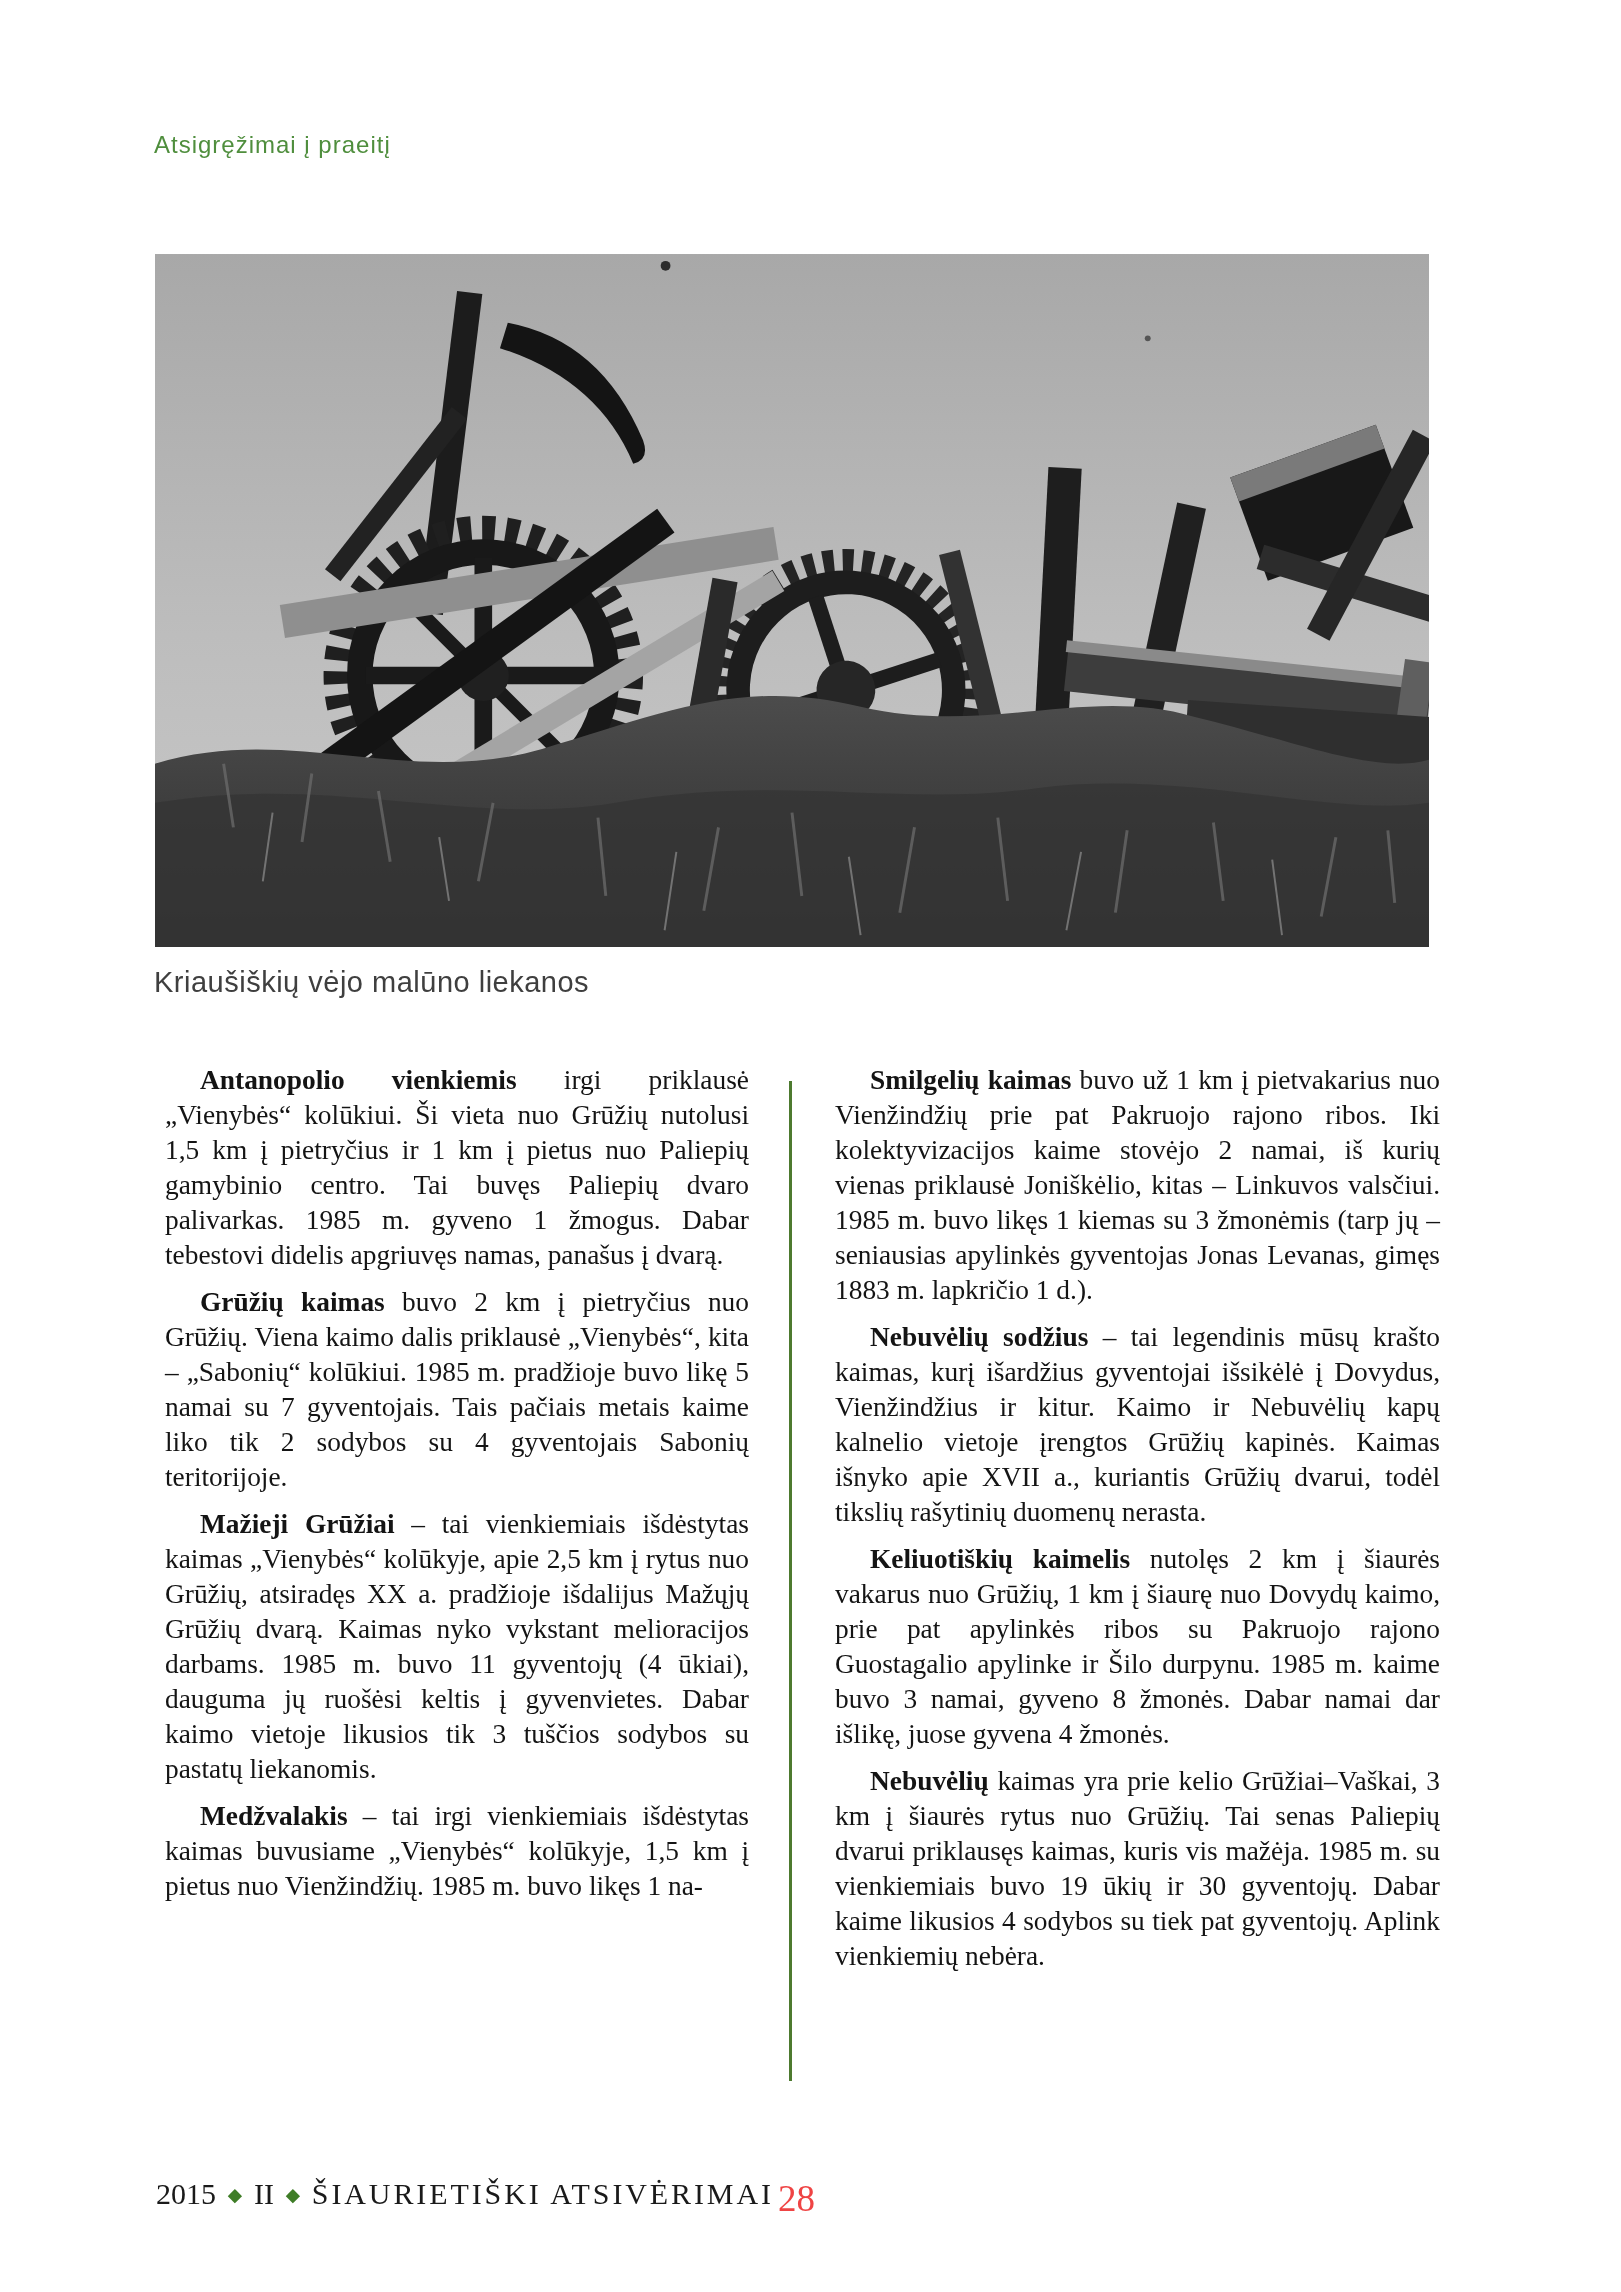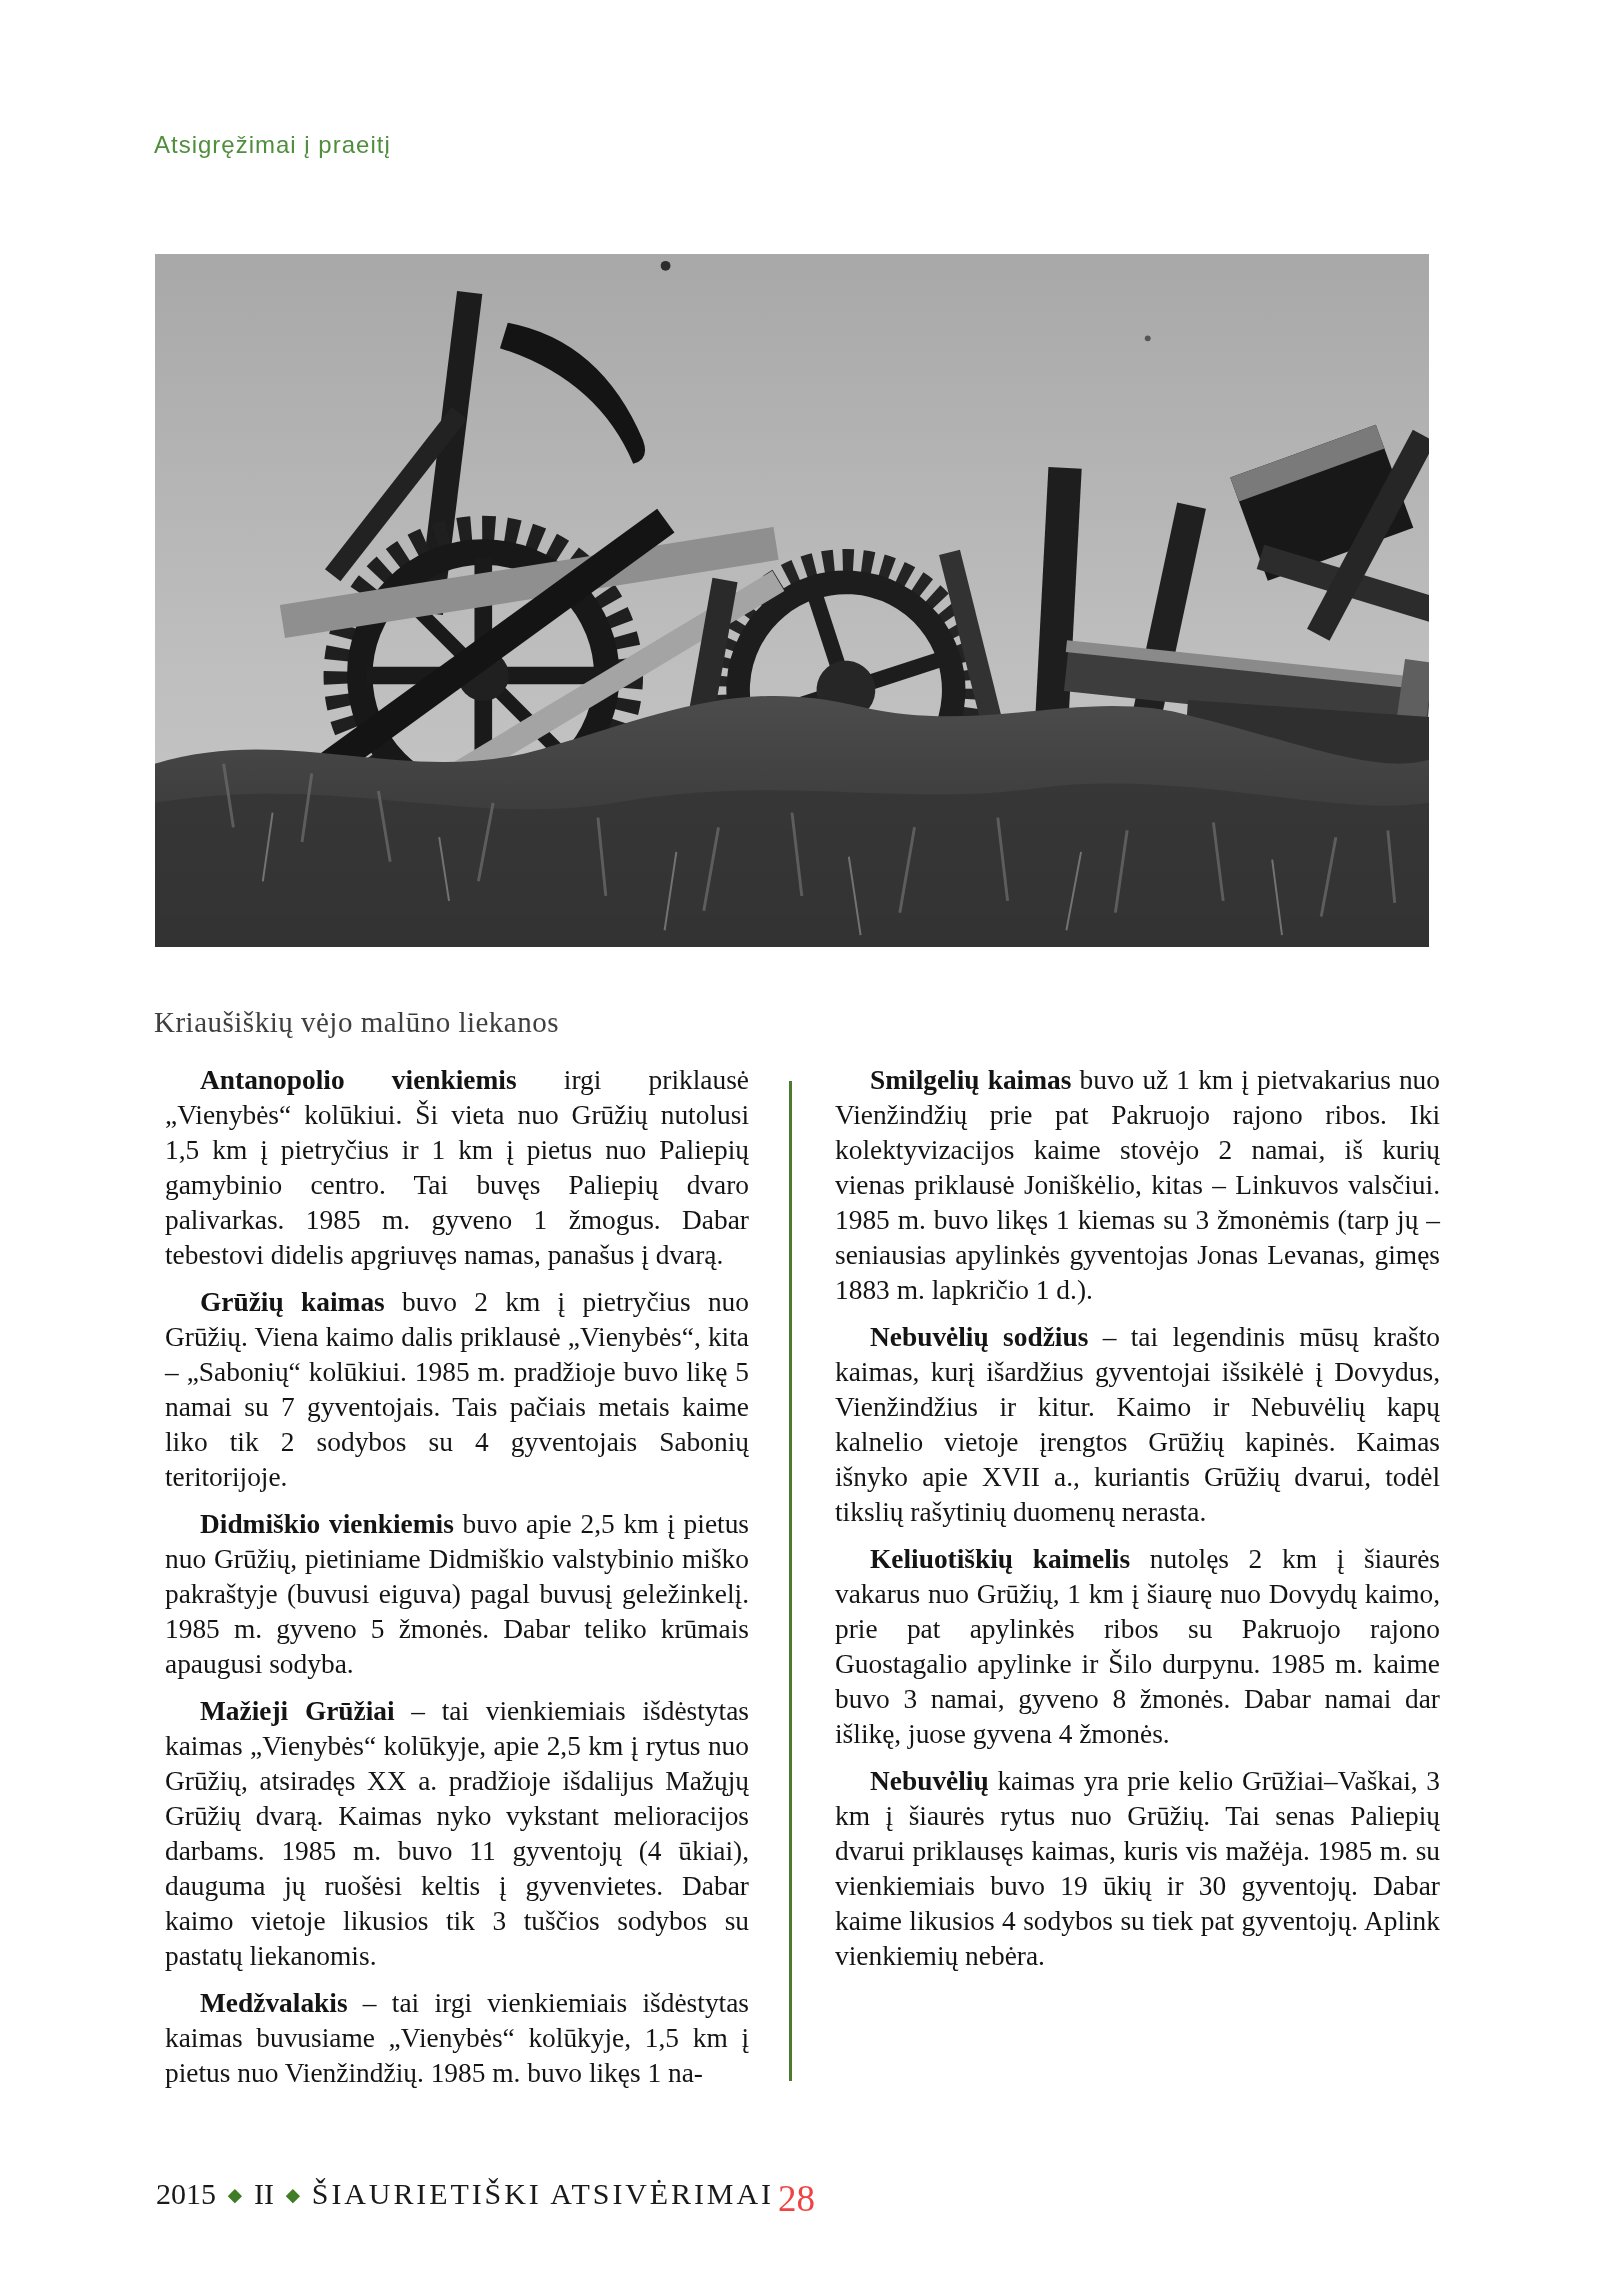--- a/index.html
+++ b/index.html
@@ -12,22 +12,22 @@
     font-family:"Liberation Sans", sans-serif;
     font-size:24px;color:#4f8e3d;letter-spacing:1px;font-weight:400;
   }
   .photo-frame{
     position:absolute;left:155px;top:254px;width:1274px;height:693px;
     overflow:hidden;background:#b9b9b9;
   }
   .photo-frame svg{display:block;}
   .photo-caption{
     position:absolute;left:154px;top:966px;
-    font-family:Liberation Serif, serif;
-    font-size:29px;color:#3f3f3f;letter-spacing:0.5px;margin-top:40px;
+    font-family:Liberation Sans, sans-serif;
+    font-size:29px;color:#3f3f3f;letter-spacing:0.5px;
   }
   .article{
     position:absolute;left:153px;top:1051px;width:1299px;
     display:flex;justify-content:space-between;
   }
   .col{width:608px;}
   .col.right{width:629px;}
   .body-para{
     margin:12px;font-size:27.4px;line-height:35px;color:#141414;
     text-align:justify;text-indent:35px;hyphens:auto;
@@ -145,21 +145,20 @@
     </g>
   </svg>
 </div>
 
 <div class="photo-caption">Kriaušiškių vėjo malūno liekanos</div>
 
 <div class="article">
   <div class="col left" id="col-left">
       <p class="body-para"><b>Antanopolio vienkiemis</b> irgi priklausė „Vienybės“ kolūkiui. Ši vieta nuo Grūžių nutolusi 1,5 km į pietryčius ir 1 km į pietus nuo Paliepių gamybinio centro. Tai buvęs Paliepių dvaro palivarkas. 1985 m. gyveno 1 žmogus. Dabar tebestovi didelis apgriuvęs namas, panašus į dvarą.</p>
       <p class="body-para"><b>Grūžių kaimas</b> buvo 2 km į pietryčius nuo Grūžių. Viena kaimo dalis priklausė „Vienybės“, kita – „Sabonių“ kolūkiui. 1985 m. pradžioje buvo likę 5 namai su 7 gyventojais. Tais pačiais metais kaime liko tik 2 sodybos su 4 gyventojais Sabonių teritorijoje.</p>
-      <p class="body-para"><b>Didmiškio vienkiemis</b> buvo apie 2,5 km į pietus nuo Grūžių, pietiniame Didmiškio valstybinio miško pakraštyje (buvusi eiguva) pagal buvusį geležinkelį. 1985 m. gyveno 5 žmonės. Dabar teliko krūmais apaugusi sodyba.</p>
       <p class="body-para"><b>Mažieji Grūžiai</b> – tai vienkiemiais išdėstytas kaimas „Vienybės“ kolūkyje, apie 2,5 km į rytus nuo Grūžių, atsiradęs XX a. pradžioje išdalijus Mažųjų Grūžių dvarą. Kaimas nyko vykstant melioracijos darbams. 1985 m. buvo 11 gyventojų (4 ūkiai), dauguma jų ruošėsi keltis į gyvenvietes. Dabar kaimo vietoje likusios tik 3 tuščios sodybos su pastatų liekanomis.</p>
       <p class="body-para"><b>Medžvalakis</b> – tai irgi vienkiemiais išdėstytas kaimas buvusiame „Vienybės“ kolūkyje, 1,5 km į pietus nuo Vienžindžių. 1985 m. buvo likęs 1 na-</p>
     </div>
   <div class="col right" id="col-right">
       <p class="body-para"><b>Smilgelių kaimas</b> buvo už 1 km į pietvakarius nuo Vienžindžių prie pat Pakruojo rajono ribos. Iki kolektyvizacijos kaime stovėjo 2 namai, iš kurių vienas priklausė Joniškėlio, kitas – Linkuvos valsčiui. 1985 m. buvo likęs 1 kiemas su 3 žmonėmis (tarp jų – seniausias apylinkės gyventojas Jonas Levanas, gimęs 1883 m. lapkričio 1 d.).</p>
       <p class="body-para"><b>Nebuvėlių sodžius</b> – tai legendinis mūsų krašto kaimas, kurį išardžius gyventojai išsikėlė į Dovydus, Vienžindžius ir kitur. Kaimo ir Nebuvėlių kapų kalnelio vietoje įrengtos Grūžių kapinės. Kaimas išnyko apie XVII a., kuriantis Grūžių dvarui, todėl tikslių rašytinių duomenų nerasta.</p>
       <p class="body-para"><b>Keliuotiškių kaimelis</b> nutolęs 2 km į šiaurės vakarus nuo Grūžių, 1 km į šiaurę nuo Dovydų kaimo, prie pat apylinkės ribos su Pakruojo rajono Guostagalio apylinke ir Šilo durpynu. 1985 m. kaime buvo 3 namai, gyveno 8 žmonės. Dabar namai dar išlikę, juose gyvena 4 žmonės.</p>
       <p class="body-para"><b>Nebuvėlių</b> kaimas yra prie kelio Grūžiai–Vaškai, 3 km į šiaurės rytus nuo Grūžių. Tai senas Paliepių dvarui priklausęs kaimas, kuris vis mažėja. 1985 m. su vienkiemiais buvo 19 ūkių ir 30 gyventojų. Dabar kaime likusios 4 sodybos su tiek pat gyventojų. Aplink vienkiemių nebėra.</p>
     </div>
 </div>

